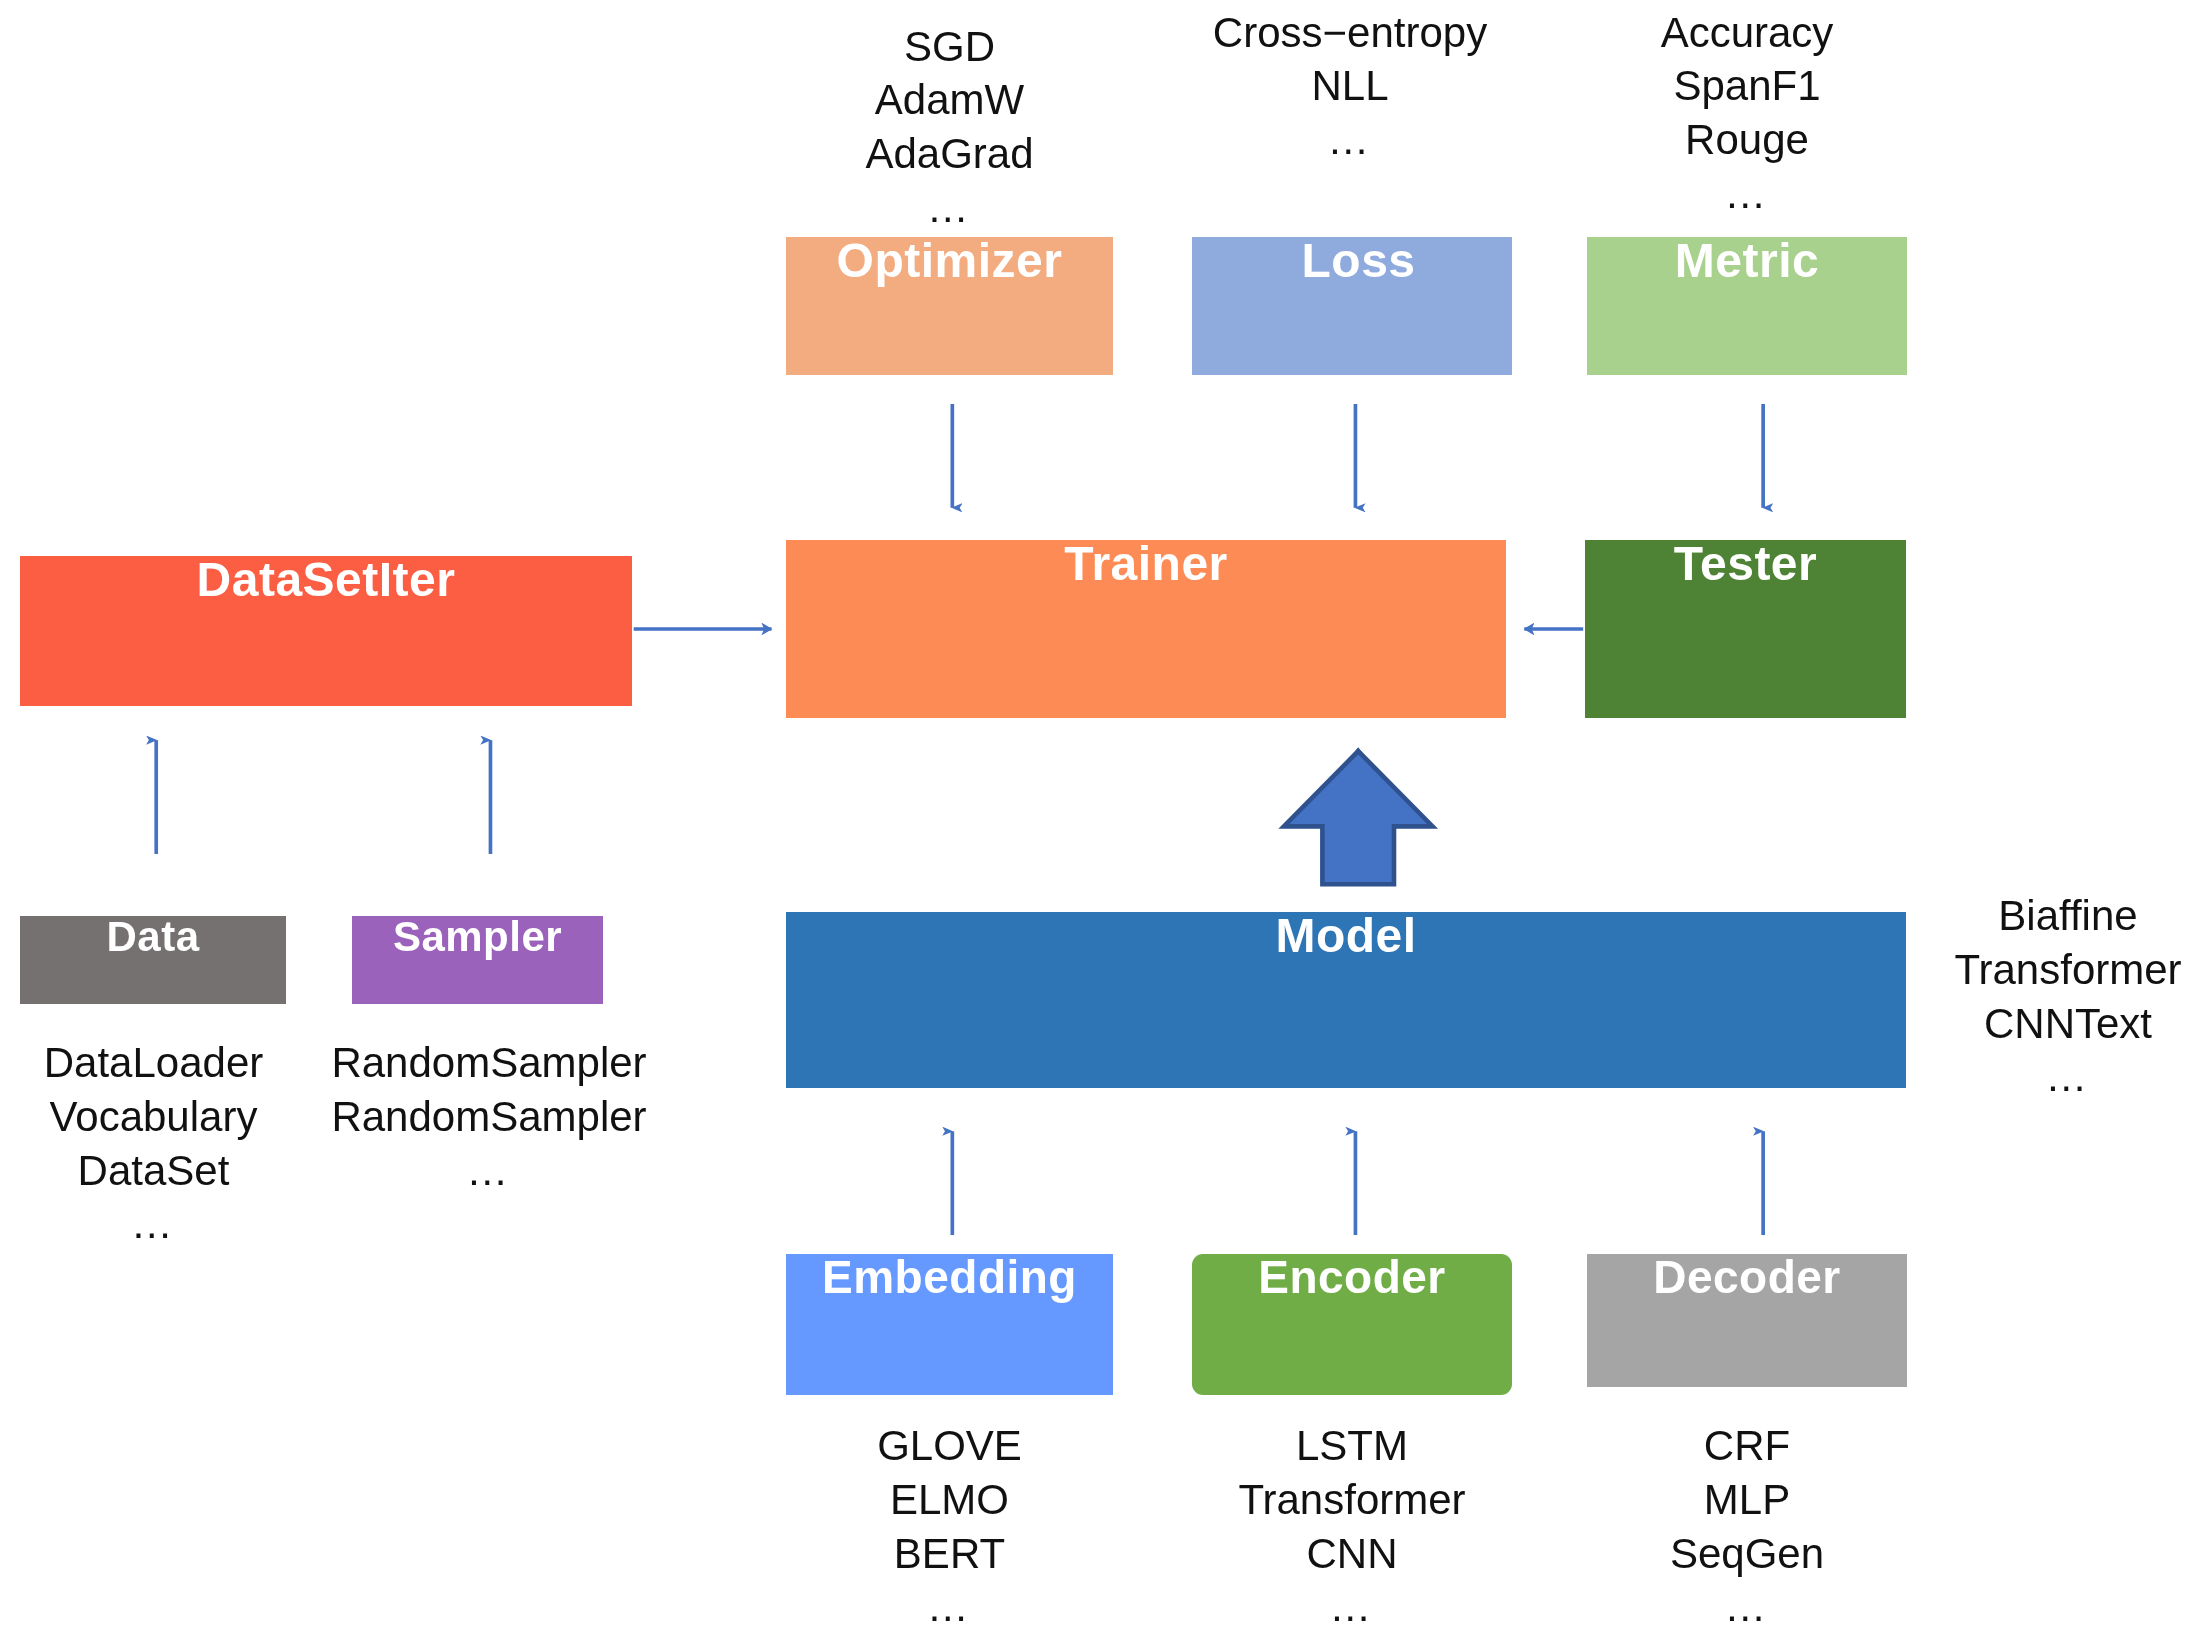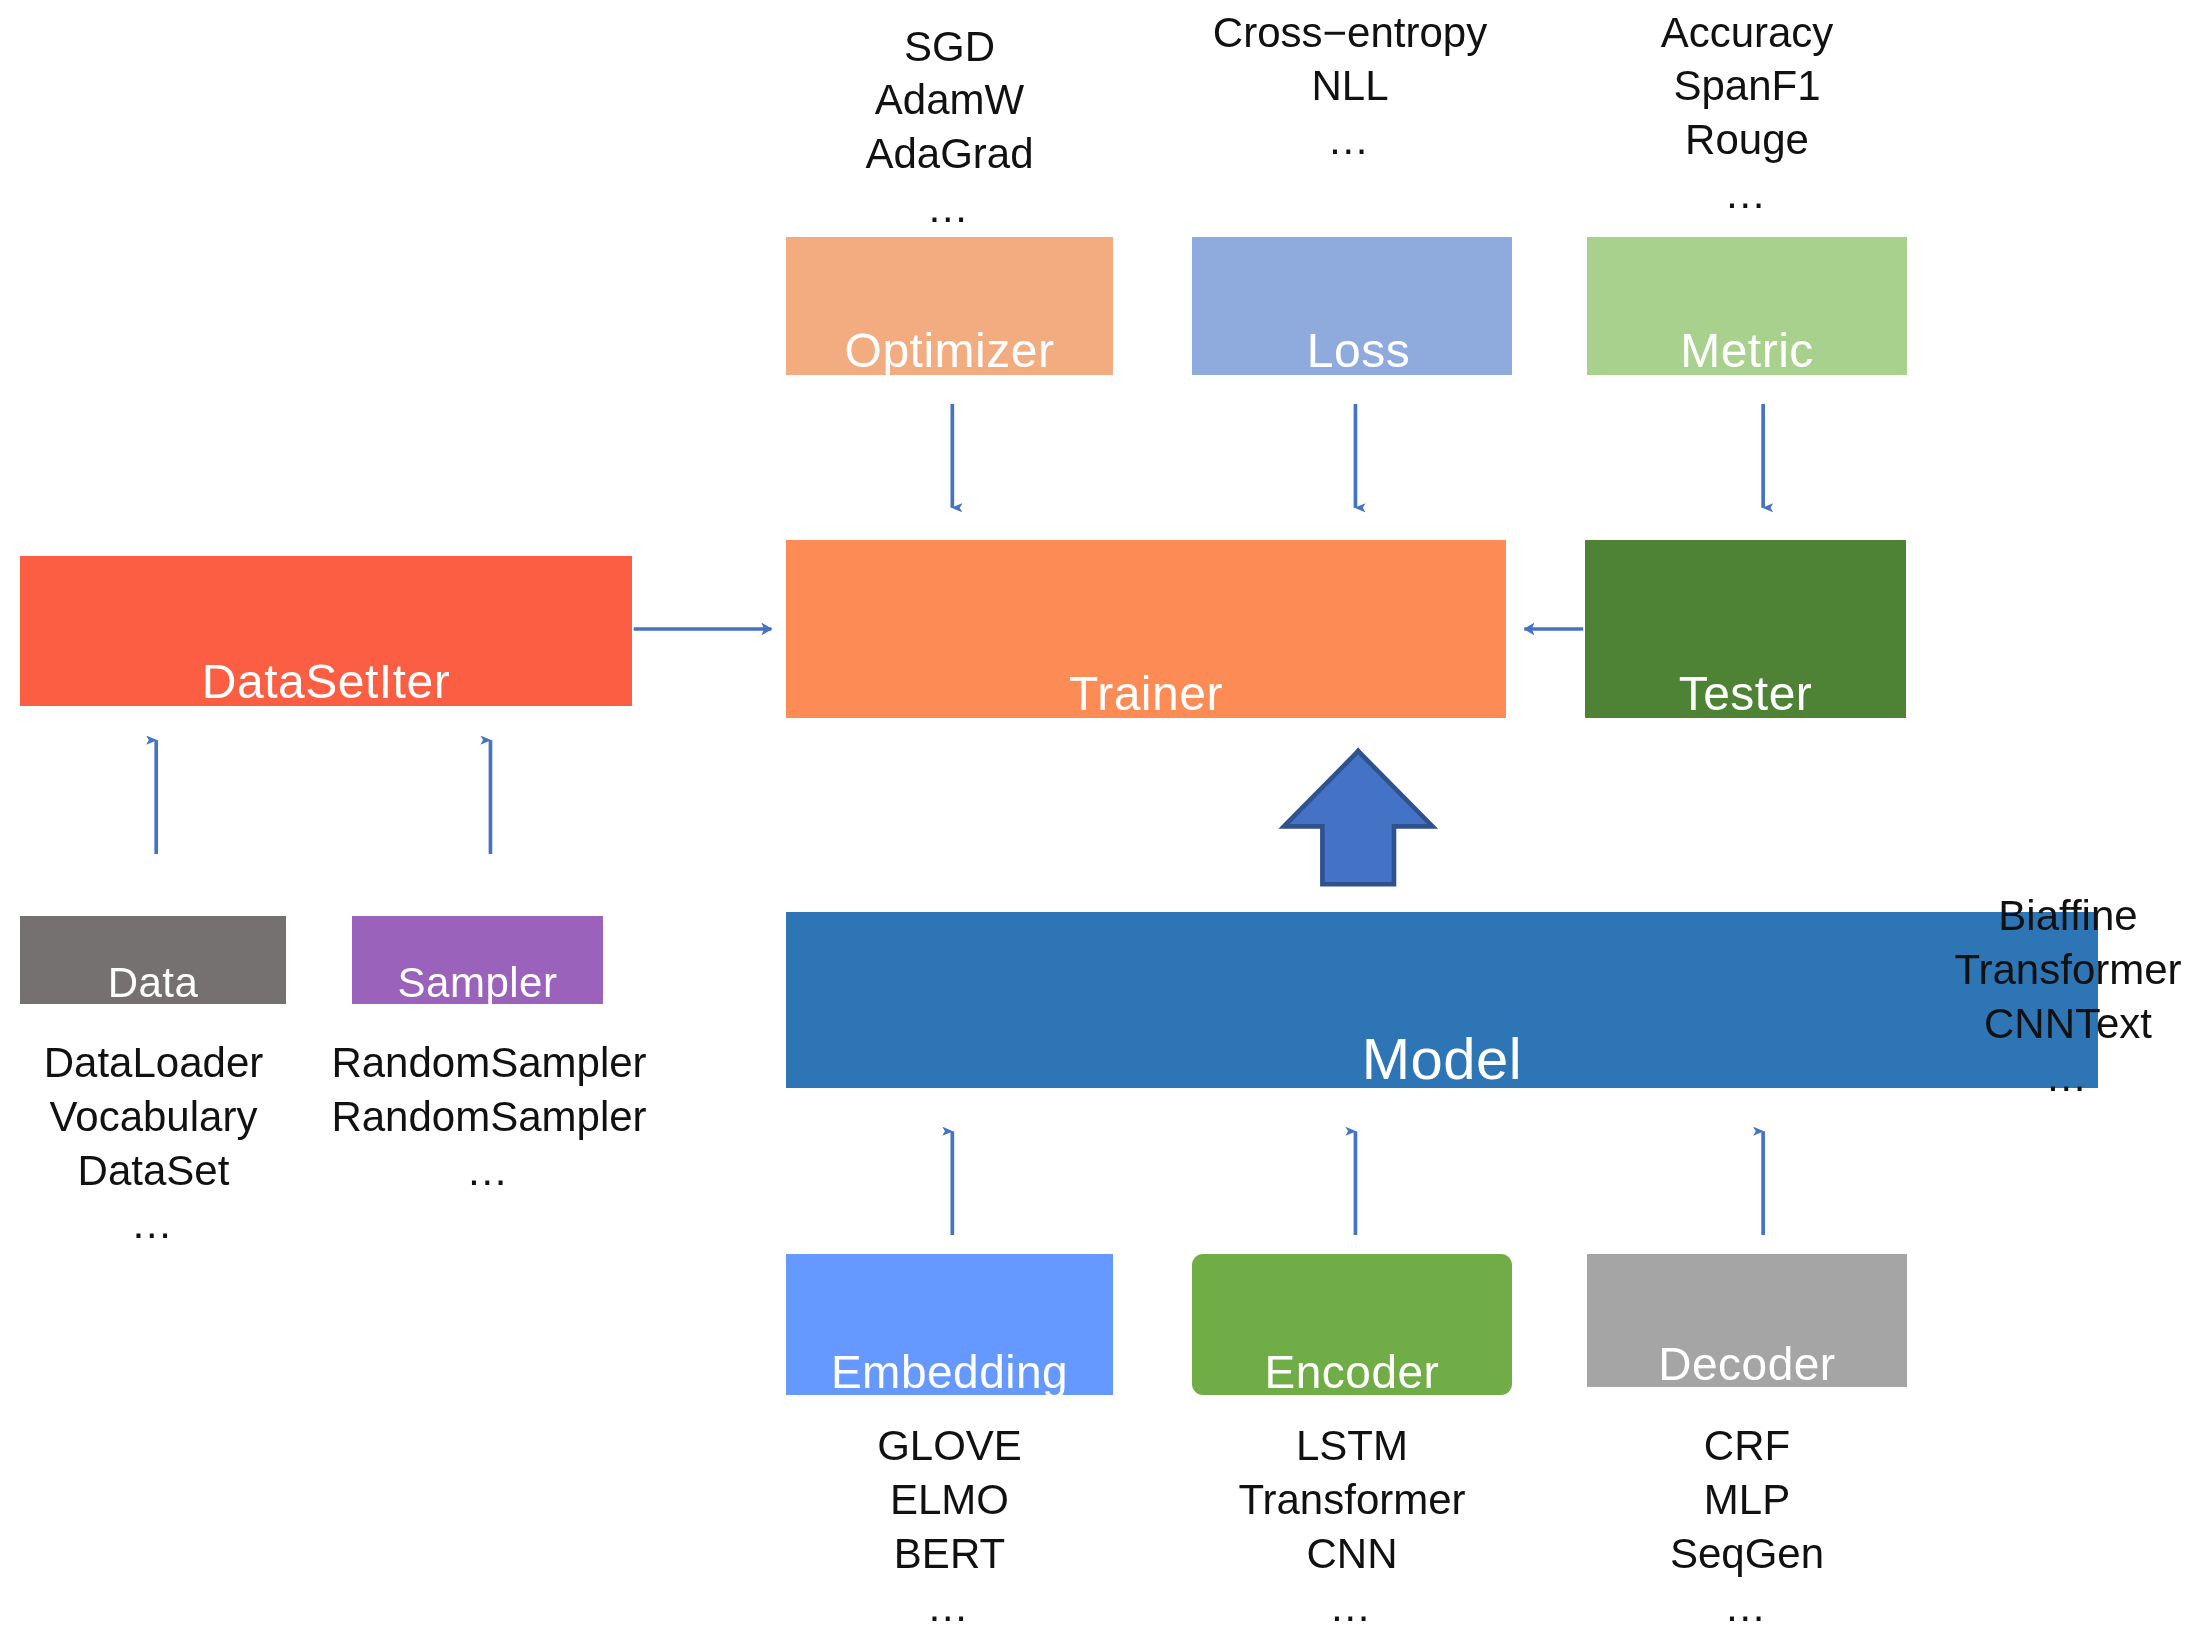--- a/index.html
+++ b/index.html
@@ -11,24 +11,24 @@
   #canvas{
     position:relative;
     width:2204px;
     height:1651px;
     background:#ffffff;
     overflow:hidden;
   }
   .box{
     position:absolute;
     display:flex;
-    align-items:flex-end;
+    align-items:flex-start;
     justify-content:center;
     color:#ffffff;
-    font-weight:400;
+    font-weight:700;
     letter-spacing:0.5px;
     line-height:1;
     box-sizing:border-box;
   }
   .txtgroup{
     position:absolute;
     text-align:center;
     color:#111111;
     line-height:1.28;
     white-space:nowrap;
@@ -103,21 +103,21 @@
 
   <div class="box" style="left:352px;top:916px;width:251px;height:88px;background:#9A62BB;font-size:42px;">
     <span>Sampler</span>
   </div>
   <div class="txtgroup" style="left:320px;top:1036px;width:338px;font-size:42px;">
     <div>RandomSampler</div>
     <div>RandomSampler</div>
     <div class="ell">…</div>
   </div>
 
-  <div class="box" style="left:786px;top:912px;width:1312px;height:176px;background:#2E75B6;font-size:58px;">
+  <div class="box" style="left:786px;top:912px;width:1120px;height:176px;background:#2E75B6;font-size:48px;">
     <span>Model</span>
   </div>
 
   <div class="txtgroup" style="left:1934px;top:889px;width:268px;font-size:42px;">
     <div>Biaffine</div>
     <div>Transformer</div>
     <div>CNNText</div>
     <div class="ell">…</div>
   </div>
 

